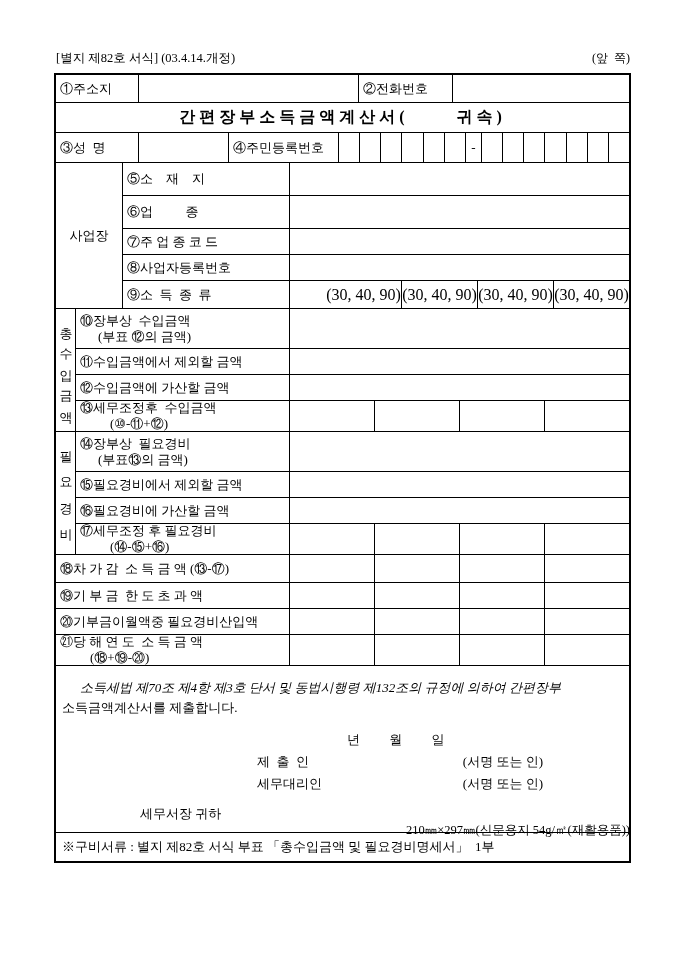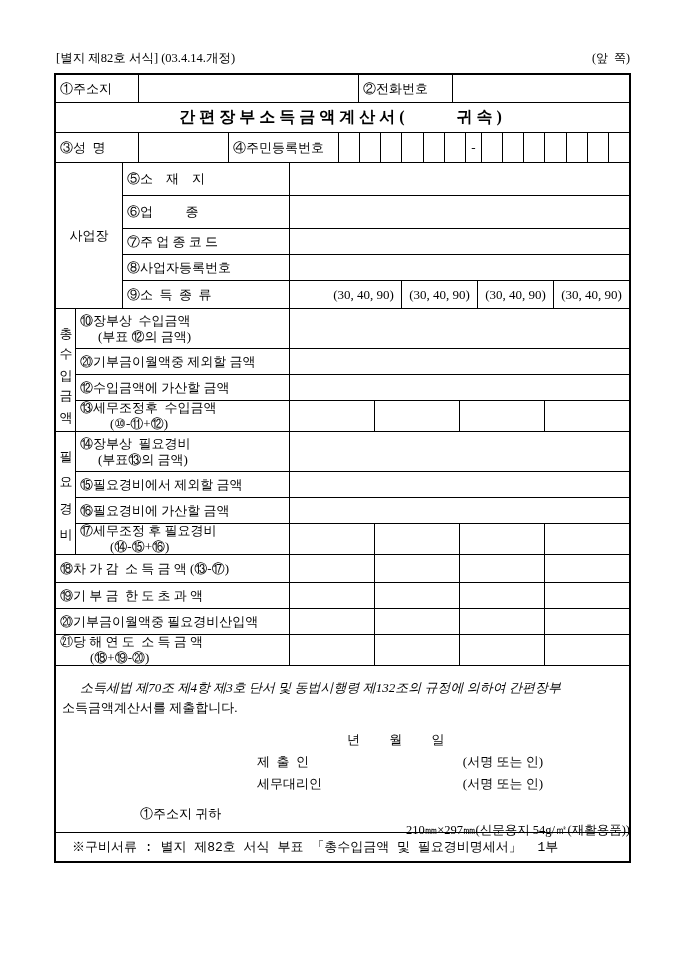--- a/index.html
+++ b/index.html
@@ -52,41 +52,41 @@
   .sub-col .sub-row:last-child { border-bottom: none; }
 
   .w-biz-label  { width: 167px; }
   .w-item-label { width: 214px; }
   .w-sum-label  { width: 234px; }
 
   .h33 { height: 33px; } .h26 { height: 26px; } .h27 { height: 27px; gap: 36px; }
   .h40 { height: 40px; } .h31 { height: 31px; }
 
   .data { flex: 1; display: flex; align-items: stretch; }
-  .dcell { flex: 1; display: flex; align-items: center; justify-content: center; font-size: 13px; white-space: pre; }
+  .dcell { flex: 1; display: flex; align-items: center; justify-content: center; font-size: 16px; white-space: pre; }
   .dcell + .dcell { border-left: 1px solid #000; }
   .blank { flex: 1; }
 
   .two-line { flex-direction: column; align-items: flex-start; justify-content: center; line-height: 1.2; }
   .sub-ind1 { padding-left: 18px; }
   .sub-ind2 { padding-left: 30px; }
 
   
   .decl { display: block; height: 166px; padding: 12px 6px 0 6px; font-size: 13px; }
   .decl div { white-space: pre; line-height: 20px; }
   .decl .ind { padding-left: 18px; font-style: italic; }
   .decl .date-line { padding-left: 285px; margin-top: 12px; }
   .decl .sign-row { display: flex; margin-top: 2px; }
   .decl .sign-row .lbl { margin-left: 195px; }
   .decl .sign-row .sgn { margin-left: auto; margin-right: 80px; }
   .decl .mgmt { padding-left: 232px; }
   .decl .recipient { padding-left: 78px; margin-top: 10px; }
 
   .docs-row { height: 28px; }
-  .docs-cell { width: 100%; padding-left: 16px; font-family: Liberation Mono, monospace; }
+  .docs-cell { width: 100%; padding-left: 6px; }
 </style>
 </head>
 <body>
 
 <div class="page">
 
   <div class="hdr-left">[별지 제82호 서식] (03.4.14.개정)</div>
   <div class="hdr-right">(앞  쪽)</div>
 
   <div class="form">
@@ -171,21 +171,21 @@
         <div class="sub-row h40">
           <div class="cell br w-item-label two-line">
             <div>⑩장부상  수입금액</div>
             <div class="sub-ind1">(부표 ⑫의 금액)</div>
           </div>
           <div class="data">
               <div class="blank"></div>
             </div>
         </div>
         <div class="sub-row h26">
-          <div class="cell br w-item-label">⑳기부금이월액중 제외할 금액</div>
+          <div class="cell br w-item-label">⑪수입금액에서 제외할 금액</div>
           <div class="data">
               <div class="blank"></div>
             </div>
         </div>
         <div class="sub-row h26">
           <div class="cell br w-item-label">⑫수입금액에 가산할 금액</div>
           <div class="data">
               <div class="blank"></div>
             </div>
         </div>
@@ -291,21 +291,21 @@
         <div>소득금액계산서를 제출합니다.</div>
         <div class="date-line">년         월         일</div>
         <div class="sign-row">
           <span class="lbl">제  출  인</span>
           <span class="sgn">(서명 또는 인)</span>
         </div>
         <div class="sign-row">
           <span class="lbl">세무대리인</span>
           <span class="sgn">(서명 또는 인)</span>
         </div>
-        <div class="recipient">①주소지 귀하</div>
+        <div class="recipient">세무서장 귀하</div>
       </div>
     </div>
 
     <div class="row docs-row last">
       <div class="cell docs-cell">※구비서류 : 별지 제82호 서식 부표 「총수입금액 및 필요경비명세서」  1부</div>
     </div>
 
   </div>
 
   <div class="footer-note">210㎜×297㎜(신문용지 54g/㎡(재활용품))</div>

